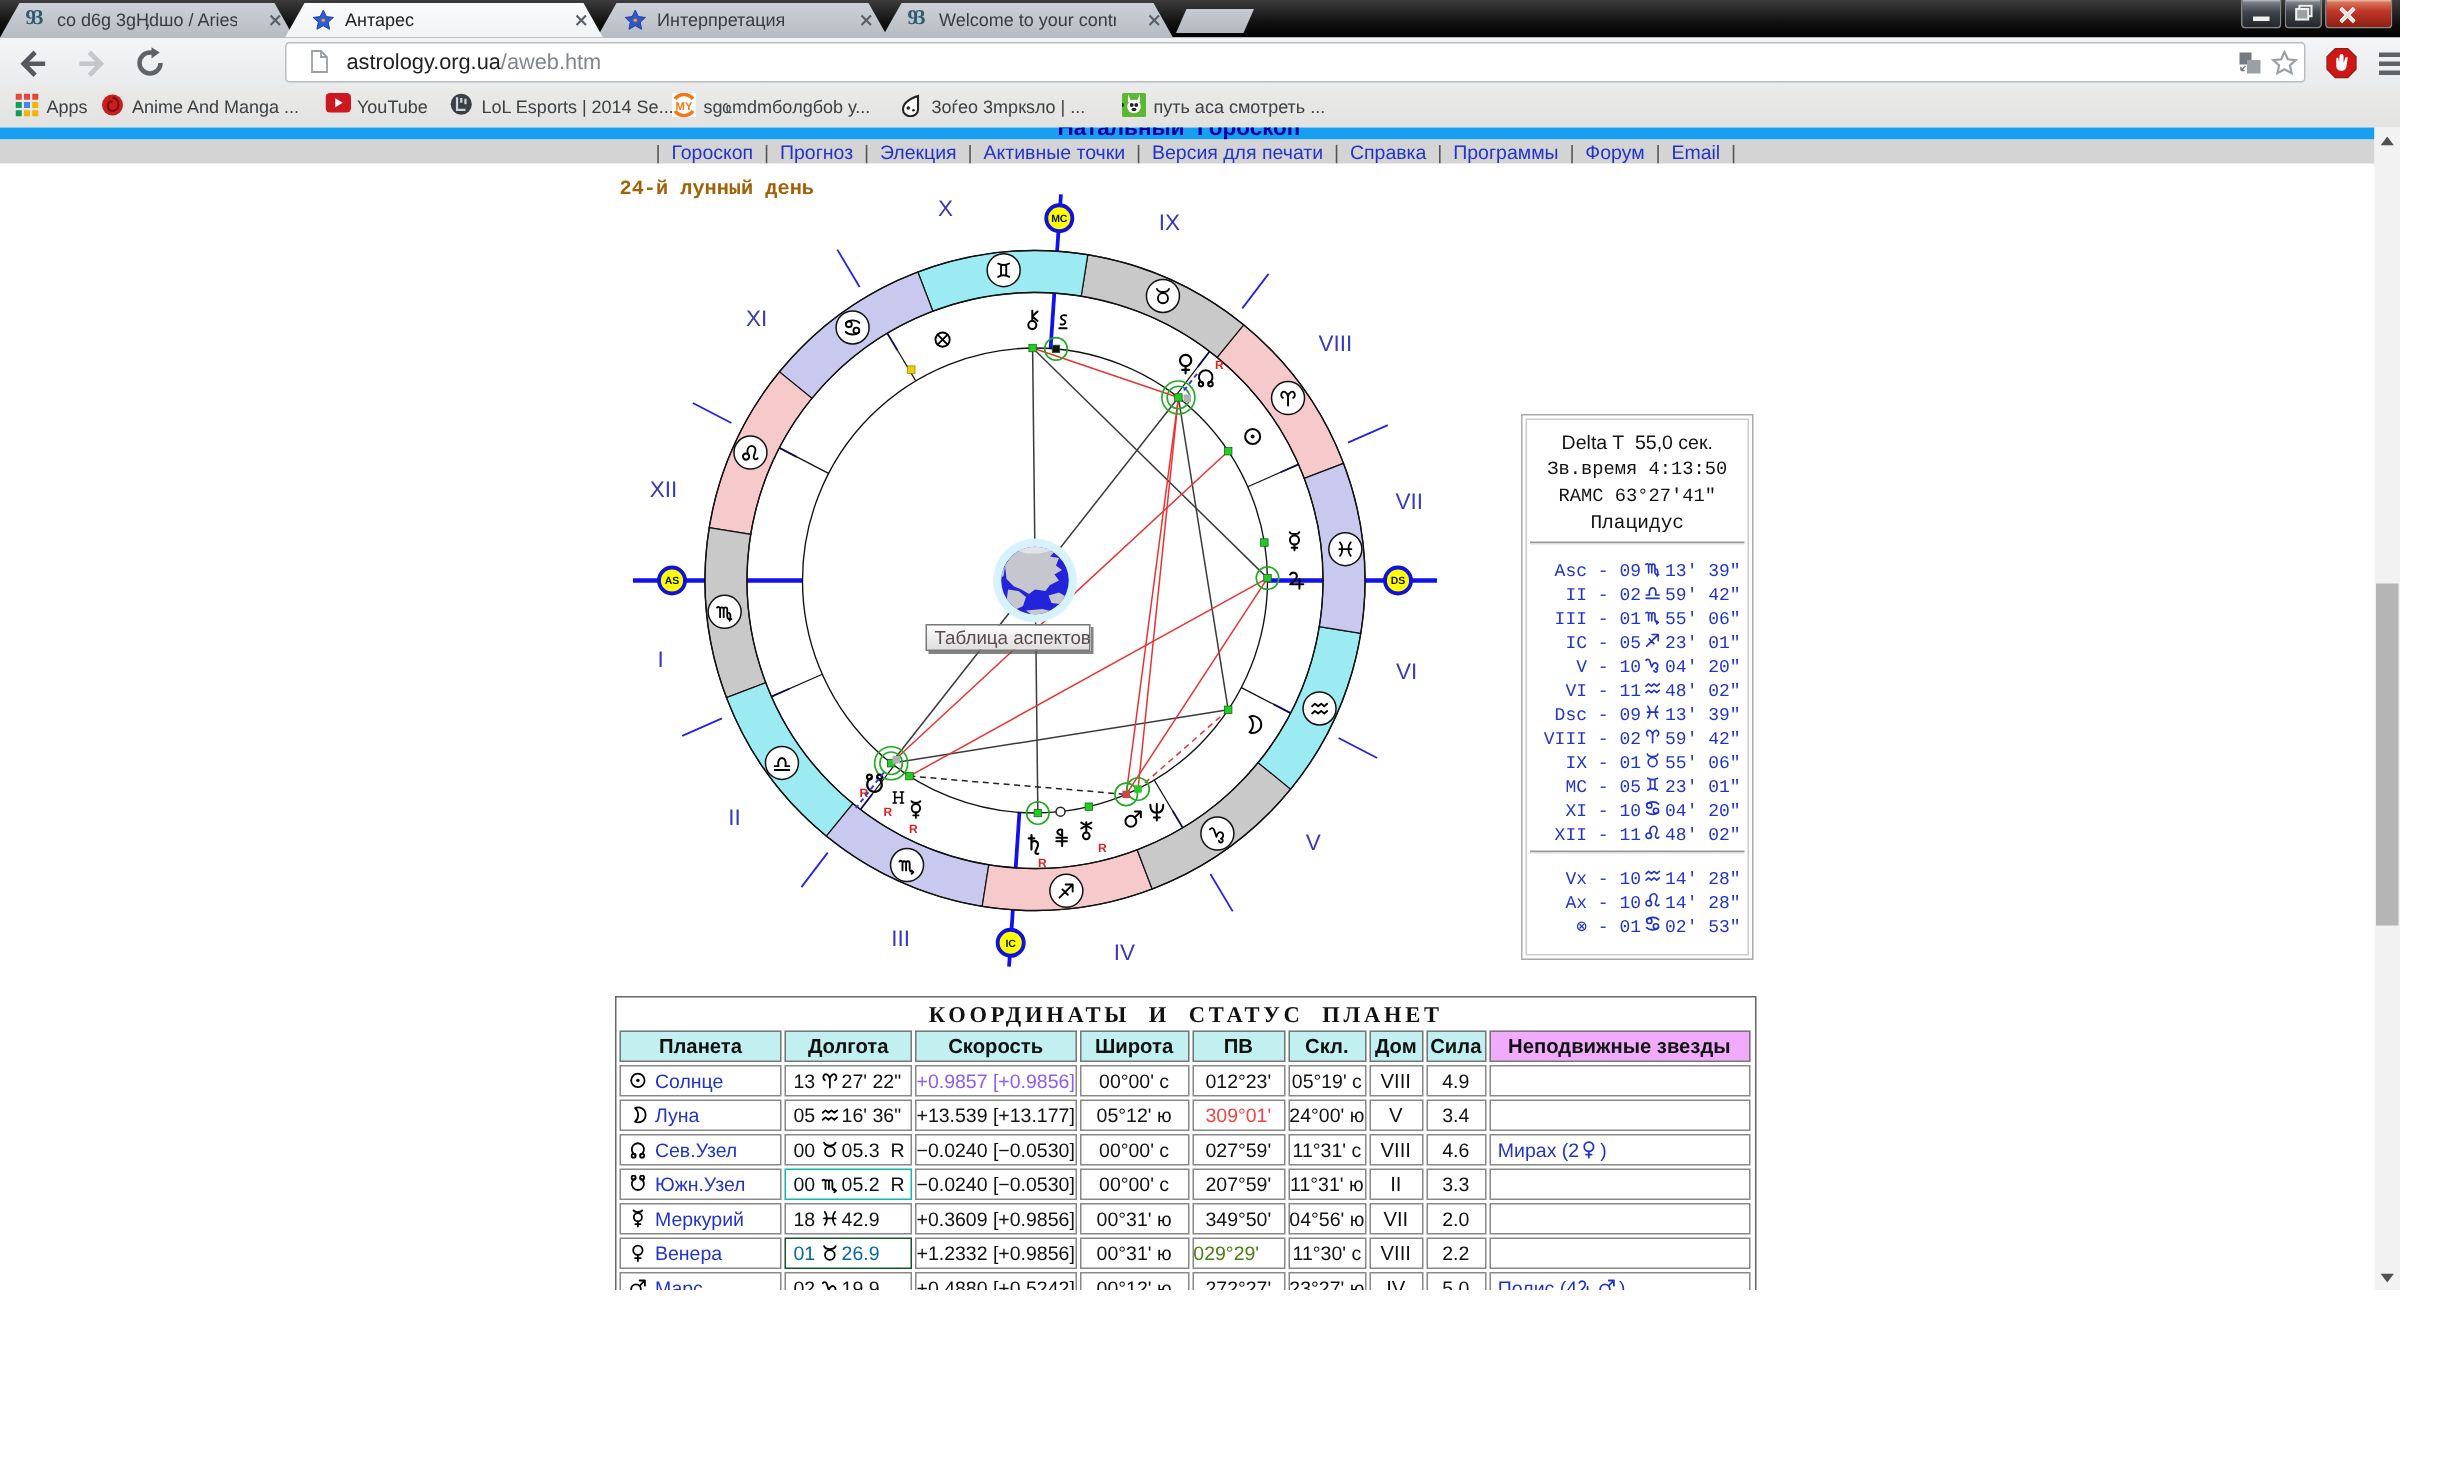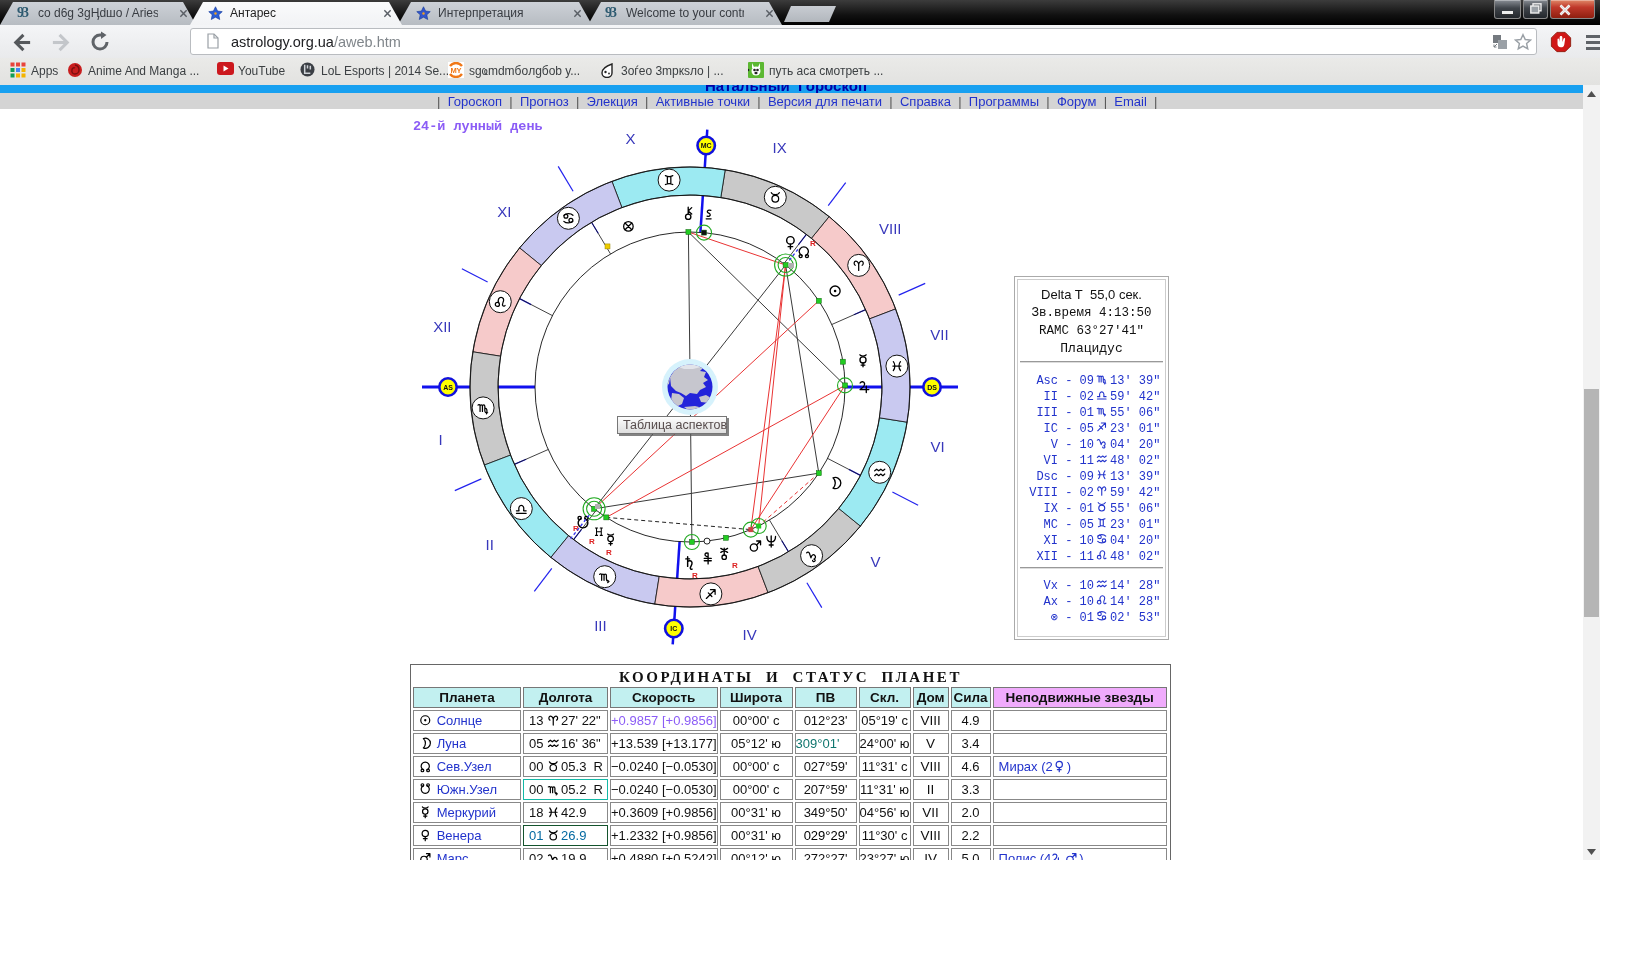--- a/index.html
+++ b/index.html
@@ -267,21 +267,21 @@
         </svg></div>
       <span style="position:absolute;left:21px;top:2px;font:12px Liberation Sans,sans-serif;color:#3c4043;white-space:nowrap">путь аса смотреть ...</span>
     </div>
 <div style="position:absolute;left:0;top:85px;width:1583px;height:8px;background:#18a0f0;overflow:visible"></div>
     <div style="position:absolute;left:0;top:85px;width:1583px;height:8px;overflow:hidden">
       <div style="position:absolute;left:705px;top:-8px;font:bold 15px Liberation Sans,sans-serif;color:#0000a8">Натальный&nbsp; Гороскоп</div>
     </div>
 <div style="position:absolute;left:0;top:93px;width:1583px;height:16px;background:#d4d4d4">
       <div style="position:absolute;left:437px;top:1px;font:13px Liberation Sans,sans-serif;white-space:nowrap"><span style="color:#555">|</span>&nbsp; <a style="color:#2233cc;text-decoration:none">Гороскоп</a> &nbsp;<span style="color:#555">|</span>&nbsp; <a style="color:#2233cc;text-decoration:none">Прогноз</a> &nbsp;<span style="color:#555">|</span>&nbsp; <a style="color:#2233cc;text-decoration:none">Элекция</a> &nbsp;<span style="color:#555">|</span>&nbsp; <a style="color:#2233cc;text-decoration:none">Активные точки</a> &nbsp;<span style="color:#555">|</span>&nbsp; <a style="color:#2233cc;text-decoration:none">Версия для печати</a> &nbsp;<span style="color:#555">|</span>&nbsp; <a style="color:#2233cc;text-decoration:none">Справка</a> &nbsp;<span style="color:#555">|</span>&nbsp; <a style="color:#2233cc;text-decoration:none">Программы</a> &nbsp;<span style="color:#555">|</span>&nbsp; <a style="color:#2233cc;text-decoration:none">Форум</a> &nbsp;<span style="color:#555">|</span>&nbsp; <a style="color:#2233cc;text-decoration:none">Email</a> &nbsp;<span style="color:#555">|</span></div>
     </div>
-<div style="position:absolute;left:413px;top:119px;font:bold 13.5px Liberation Mono,monospace;color:#8b5cf6">24-й лунный день</div>
+<div style="position:absolute;left:413px;top:119px;font:bold 13.5px Liberation Mono,monospace;color:#a16207">24-й лунный день</div>
 <svg style="position:absolute;left:0;top:0" width="1632" height="900" viewBox="0 0 1632 900">
       <line x1="526.2" y1="459.2" x2="514.3" y2="464.4" stroke="#2222ee" stroke-width="1.2"></line>
       <line x1="481.3" y1="478.9" x2="454.8" y2="490.6" stroke="#2222ee" stroke-width="1.2"></line>
       <line x1="581.5" y1="529.4" x2="573.6" y2="539.7" stroke="#2222ee" stroke-width="1.2"></line>
       <line x1="551.8" y1="568.4" x2="534.3" y2="591.4" stroke="#2222ee" stroke-width="1.2"></line>
       <line x1="781.8" y1="540.7" x2="788.5" y2="551.8" stroke="#2222ee" stroke-width="1.2"></line>
       <line x1="806.9" y1="582.7" x2="821.8" y2="607.6" stroke="#2222ee" stroke-width="1.2"></line>
       <line x1="848.9" y1="469.4" x2="860.4" y2="475.4" stroke="#2222ee" stroke-width="1.2"></line>
       <line x1="892.4" y1="492.0" x2="918.1" y2="505.3" stroke="#2222ee" stroke-width="1.2"></line>
       <line x1="853.8" y1="314.8" x2="865.7" y2="309.6" stroke="#2222ee" stroke-width="1.2"></line>
@@ -598,21 +598,21 @@
           </tr>
           <tr>
             <td style="box-sizing:border-box;border:1px solid #888;height:21px;padding-left:5px;font:13px Liberation Sans,sans-serif;white-space:nowrap;overflow:hidden"><span style="display:inline-block;position:relative;width:14px;height:12px;top:1px"><svg style="position:absolute;left:0px;top:0px;color:#000" width="12.5" height="12.5" viewBox="0 0 12 12">
                   <use href="#g_mon"></use>
                 </svg></span>&nbsp;<a style="color:#2233cc;text-decoration:none">Луна</a></td>
             <td style="box-sizing:border-box;border:1px solid #888;padding-left:5px;font:13px Liberation Sans,sans-serif;color:#111;white-space:nowrap;overflow:hidden">05 <span style="display:inline-block;position:relative;width:14px;height:12px;top:1px"><svg style="position:absolute;left:0px;top:0px;color:#000" width="12.5" height="12.5" viewBox="0 0 12 12">
                   <use href="#g_aqu"></use>
                 </svg></span>16' 36"&nbsp;</td>
             <td style="box-sizing:border-box;border:1px solid #888;text-align:center;font:13px Liberation Sans,sans-serif;color:#111;white-space:nowrap;overflow:hidden">+13.539&nbsp;[+13.177]</td>
             <td style="box-sizing:border-box;border:1px solid #888;text-align:center;font:13px Liberation Sans,sans-serif;color:#111;white-space:nowrap;overflow:hidden">05°12' ю</td>
-            <td style="box-sizing:border-box;border:1px solid #888;text-align:left;font:13px Liberation Sans,sans-serif;color:#0f766e;white-space:nowrap;overflow:hidden">309°01'</td>
+            <td style="box-sizing:border-box;border:1px solid #888;text-align:center;font:13px Liberation Sans,sans-serif;color:#ef4444;white-space:nowrap;overflow:hidden">309°01'</td>
             <td style="box-sizing:border-box;border:1px solid #888;text-align:center;font:13px Liberation Sans,sans-serif;color:#111;white-space:nowrap;overflow:hidden">24°00' ю</td>
             <td style="box-sizing:border-box;border:1px solid #888;text-align:center;font:13px Liberation Sans,sans-serif;color:#111;white-space:nowrap;overflow:hidden;font-size:13.5px">V</td>
             <td style="box-sizing:border-box;border:1px solid #888;text-align:center;font:13px Liberation Sans,sans-serif;color:#111;white-space:nowrap;overflow:hidden">3.4</td>
             <td style="box-sizing:border-box;border:1px solid #888;padding-left:5px;font:13px Liberation Sans,sans-serif;color:#2233cc;white-space:nowrap;overflow:hidden"></td>
           </tr>
           <tr>
             <td style="box-sizing:border-box;border:1px solid #888;height:21px;padding-left:5px;font:13px Liberation Sans,sans-serif;white-space:nowrap;overflow:hidden"><span style="display:inline-block;position:relative;width:14px;height:12px;top:1px"><svg style="position:absolute;left:0px;top:0px;color:#000" width="12.5" height="12.5" viewBox="0 0 12 12">
                   <use href="#g_nno"></use>
                 </svg></span>&nbsp;<a style="color:#2233cc;text-decoration:none">Сев.Узел</a></td>
             <td style="box-sizing:border-box;border:1px solid #888;padding-left:5px;font:13px Liberation Sans,sans-serif;color:#111;white-space:nowrap;overflow:hidden">00 <span style="display:inline-block;position:relative;width:14px;height:12px;top:1px"><svg style="position:absolute;left:0px;top:0px;color:#000" width="12.5" height="12.5" viewBox="0 0 12 12">
@@ -660,21 +660,21 @@
           </tr>
           <tr>
             <td style="box-sizing:border-box;border:1px solid #888;height:21px;padding-left:5px;font:13px Liberation Sans,sans-serif;white-space:nowrap;overflow:hidden"><span style="display:inline-block;position:relative;width:14px;height:12px;top:1px"><svg style="position:absolute;left:0px;top:0px;color:#000" width="12.5" height="12.5" viewBox="0 0 12 12">
                   <use href="#g_ven"></use>
                 </svg></span>&nbsp;<a style="color:#2233cc;text-decoration:none">Венера</a></td>
             <td style="box-sizing:border-box;border:1px solid #14532d;padding-left:5px;font:13px Liberation Sans,sans-serif;color:#0369a1;white-space:nowrap;overflow:hidden">01 <span style="display:inline-block;position:relative;width:14px;height:12px;top:1px"><svg style="position:absolute;left:0px;top:0px;color:#000" width="12.5" height="12.5" viewBox="0 0 12 12">
                   <use href="#g_tau"></use>
                 </svg></span>26.9&nbsp;</td>
             <td style="box-sizing:border-box;border:1px solid #888;text-align:center;font:13px Liberation Sans,sans-serif;color:#111;white-space:nowrap;overflow:hidden">+1.2332&nbsp;[+0.9856]</td>
             <td style="box-sizing:border-box;border:1px solid #888;text-align:center;font:13px Liberation Sans,sans-serif;color:#111;white-space:nowrap;overflow:hidden">00°31' ю</td>
-            <td style="box-sizing:border-box;border:1px solid #888;text-align:center;font:13px Liberation Sans,sans-serif;color:#000000;white-space:nowrap;overflow:hidden">029°29'</td>
+            <td style="box-sizing:border-box;border:1px solid #888;text-align:left;font:13px Liberation Sans,sans-serif;color:#4d7c0f;white-space:nowrap;overflow:hidden">029°29'</td>
             <td style="box-sizing:border-box;border:1px solid #888;text-align:center;font:13px Liberation Sans,sans-serif;color:#111;white-space:nowrap;overflow:hidden">11°30' с</td>
             <td style="box-sizing:border-box;border:1px solid #888;text-align:center;font:13px Liberation Sans,sans-serif;color:#111;white-space:nowrap;overflow:hidden;font-size:13.5px">VIII</td>
             <td style="box-sizing:border-box;border:1px solid #888;text-align:center;font:13px Liberation Sans,sans-serif;color:#111;white-space:nowrap;overflow:hidden">2.2</td>
             <td style="box-sizing:border-box;border:1px solid #888;padding-left:5px;font:13px Liberation Sans,sans-serif;color:#2233cc;white-space:nowrap;overflow:hidden"></td>
           </tr>
           <tr>
             <td style="box-sizing:border-box;border:1px solid #888;height:21px;padding-left:5px;font:13px Liberation Sans,sans-serif;white-space:nowrap;overflow:hidden"><span style="display:inline-block;position:relative;width:14px;height:12px;top:1px"><svg style="position:absolute;left:0px;top:0px;color:#000" width="12.5" height="12.5" viewBox="0 0 12 12">
                   <use href="#g_mar"></use>
                 </svg></span>&nbsp;<a style="color:#2233cc;text-decoration:none">Марс</a></td>
             <td style="box-sizing:border-box;border:1px solid #888;padding-left:5px;font:13px Liberation Sans,sans-serif;color:#111;white-space:nowrap;overflow:hidden">02 <span style="display:inline-block;position:relative;width:14px;height:12px;top:1px"><svg style="position:absolute;left:0px;top:0px;color:#000" width="12.5" height="12.5" viewBox="0 0 12 12">

